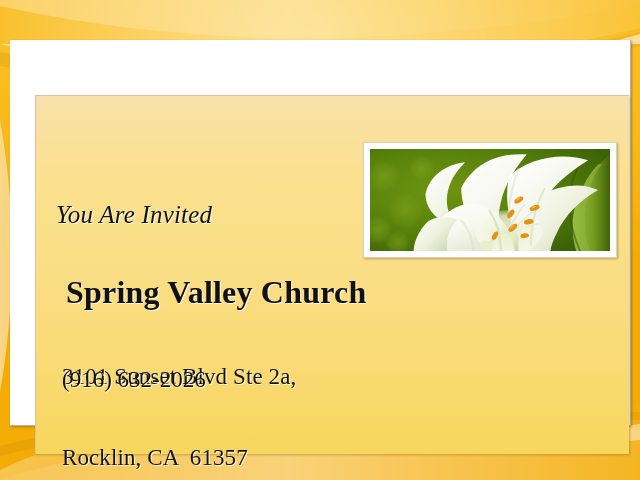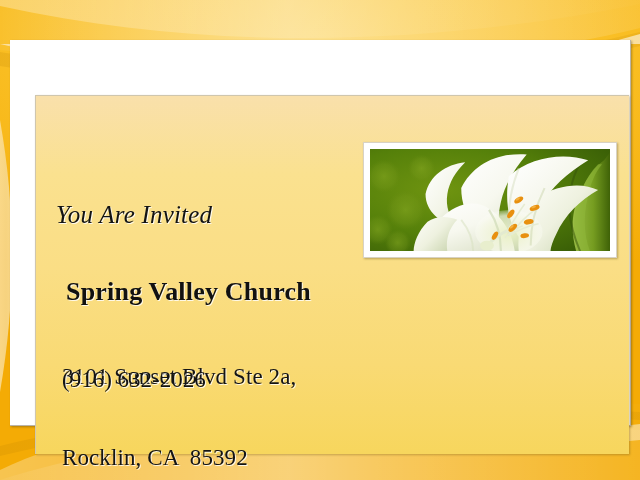--- a/index.html
+++ b/index.html
@@ -84,21 +84,21 @@
     white-space: pre;
   }
   .headline .hl-line { display: block; }
 
   
   .org-name {
     position: absolute;
     left: 30px;
     top: 182px;
     font-weight: bold;
-    font-size: 26px;
+    font-size: 32px;
     line-height: 28px;
     color: #111111;
     letter-spacing: 0.2px;
     text-shadow: 1px 1px 0 rgba(255,255,255,0.8);
     white-space: pre;
   }
 
   .addr {
     position: absolute;
     left: 26px;
@@ -195,21 +195,21 @@
     <div class="card">
 
       <div class="headline">
         <span class="hl-line">You Are Invited</span>
       </div>
 
       <div class="org-name">Spring Valley Church</div>
 
       <div class="addr">
         <span class="addr-line">3101 Sunset Blvd Ste 2a,</span>
-        <span class="addr-line">Rocklin, CA  85392</span>
+        <span class="addr-line">Rocklin, CA  61357</span>
       </div>
 
       <div class="phone">(916) 632-2026</div>
 
       <div class="photo-frame">
         <div class="photo">
           <svg viewBox="0 0 242 104" preserveAspectRatio="xMidYMid slice">
             <defs>
               <radialGradient id="bgGreen" cx="30%" cy="40%" r="95%">
                 <stop offset="0%" stop-color="#6f9410"></stop>

